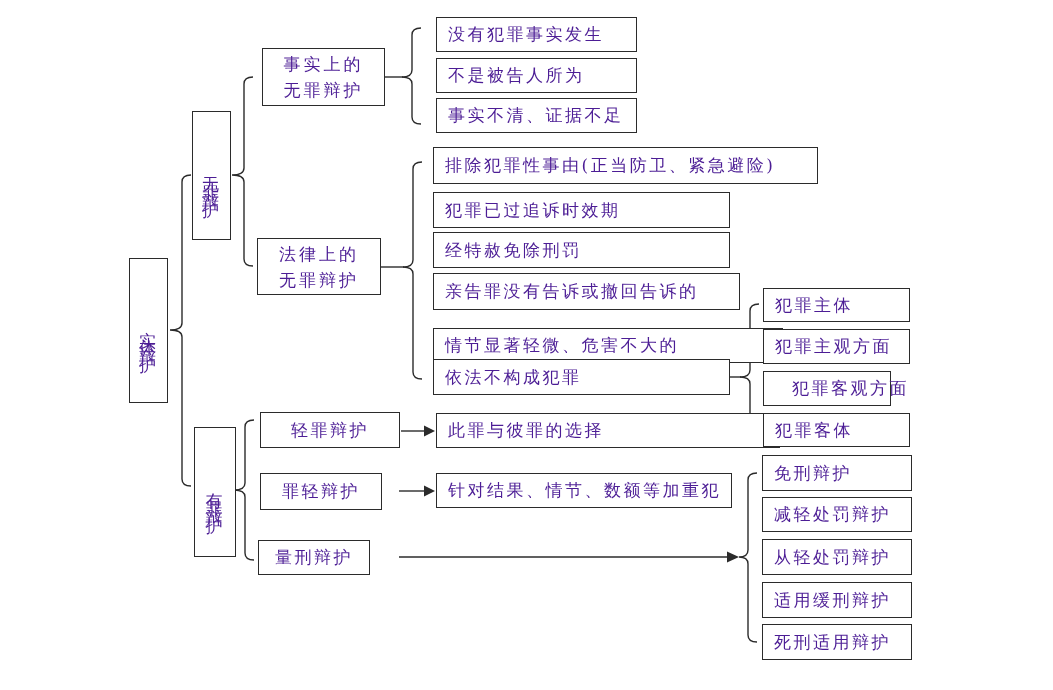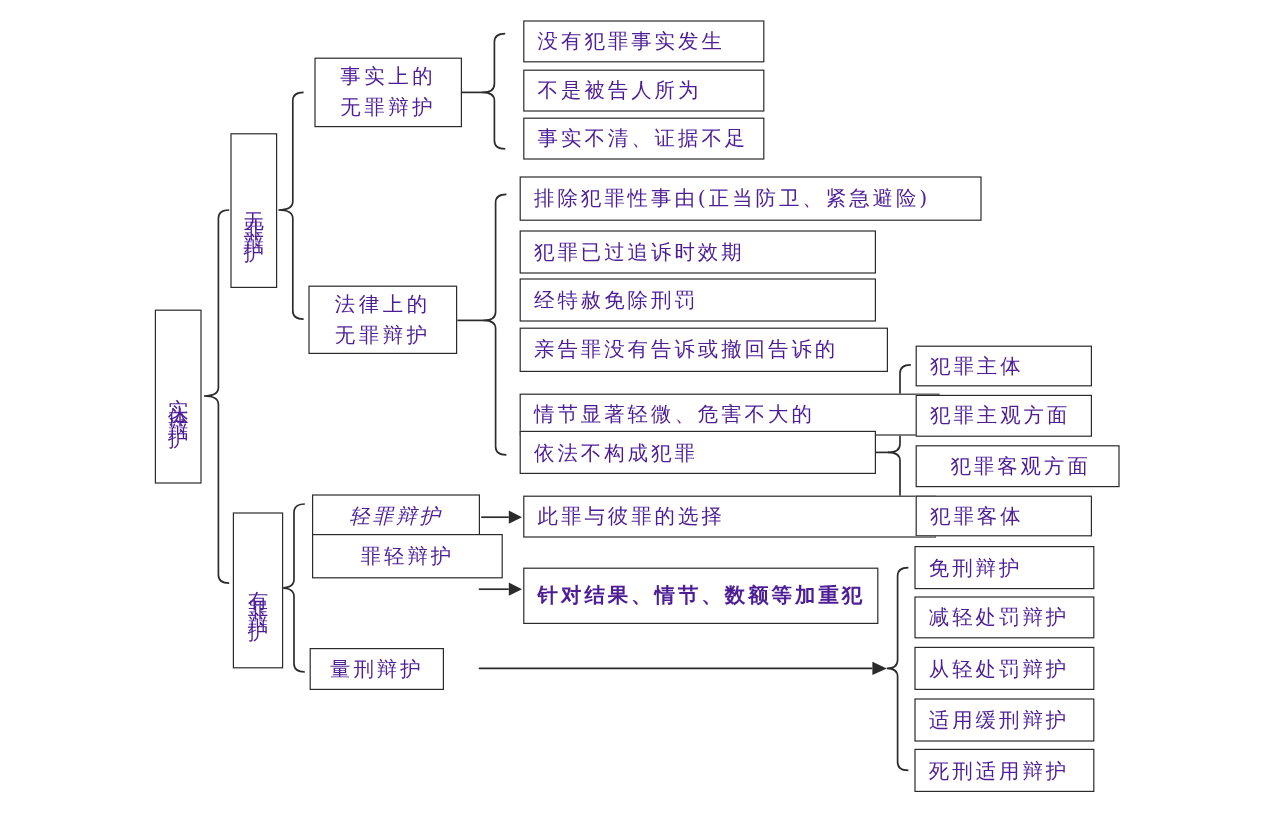--- a/index.html
+++ b/index.html
@@ -84,41 +84,41 @@
 
   <div class="box two-line" style="left:262px; top:48px; width:123px; height:58px;">
     <span>事实上的</span>
     <span>无罪辩护</span>
   </div>
   <div class="box two-line" style="left:257px; top:238px; width:124px; height:57px;">
     <span>法律上的</span>
     <span>无罪辩护</span>
   </div>
 
-  <div class="box center" style="left:260px; top:412px; width:140px; height:36px;font-style:italic;">轻罪辩护</div>
-  <div class="box center" style="left:260px; top:445px; width:159px; height:37px;">罪轻辩护</div>
+  <div class="box center" style="left:260px; top:412px; width:140px; height:36px;">轻罪辩护</div>
+  <div class="box center" style="left:260px; top:473px; width:122px; height:37px;">罪轻辩护</div>
   <div class="box center" style="left:258px; top:540px; width:112px; height:35px;">量刑辩护</div>
 
   <div class="box left" style="left:436px; top:17px; width:201px; height:35px;">没有犯罪事实发生</div>
   <div class="box left" style="left:436px; top:58px; width:201px; height:35px;">不是被告人所为</div>
   <div class="box left" style="left:436px; top:98px; width:201px; height:35px;">事实不清、证据不足</div>
 
   <div class="box left" style="left:433px; top:147px; width:385px; height:37px;">排除犯罪性事由(正当防卫、紧急避险)</div>
   <div class="box left" style="left:433px; top:192px; width:297px; height:36px;">犯罪已过追诉时效期</div>
   <div class="box left" style="left:433px; top:232px; width:297px; height:36px;">经特赦免除刑罚</div>
   <div class="box left" style="left:433px; top:273px; width:307px; height:37px;">亲告罪没有告诉或撤回告诉的</div>
   <div class="box left" style="left:433px; top:318px; width:350px; height:35px;margin-top:10px;">情节显著轻微、危害不大的</div>
   <div class="box left" style="left:433px; top:359px; width:297px; height:36px;">依法不构成犯罪</div>
 
   <div class="box left" style="left:436px; top:413px; width:344px; height:35px;">此罪与彼罪的选择</div>
-  <div class="box left" style="left:436px; top:473px; width:296px; height:47px;font-weight:bold;">针对结果、情节、数额等加重犯</div>
+  <div class="box left" style="left:436px; top:473px; width:296px; height:35px;">针对结果、情节、数额等加重犯</div>
 
   <div class="box left" style="left:763px; top:288px; width:147px; height:34px;">犯罪主体</div>
   <div class="box left" style="left:763px; top:329px; width:147px; height:35px;">犯罪主观方面</div>
-  <div class="box left" style="left:763px; top:371px; width:170px; height:35px;padding-left:28px;">犯罪客观方面</div>
+  <div class="box left" style="left:763px; top:371px; width:128px; height:35px;padding-left:28px;">犯罪客观方面</div>
   <div class="box left" style="left:763px; top:413px; width:147px; height:34px;">犯罪客体</div>
 
   <div class="box left" style="left:762px; top:455px; width:150px; height:36px;">免刑辩护</div>
   <div class="box left" style="left:762px; top:497px; width:150px; height:35px;">减轻处罚辩护</div>
   <div class="box left" style="left:762px; top:539px; width:150px; height:36px;">从轻处罚辩护</div>
   <div class="box left" style="left:762px; top:582px; width:150px; height:36px;">适用缓刑辩护</div>
   <div class="box left" style="left:762px; top:624px; width:150px; height:36px;">死刑适用辩护</div>
 
 </div>
 

